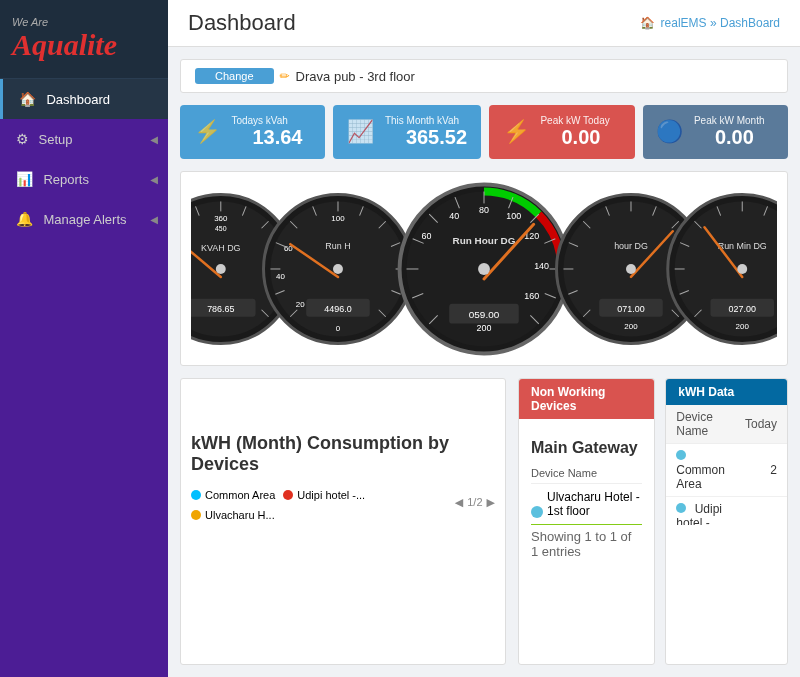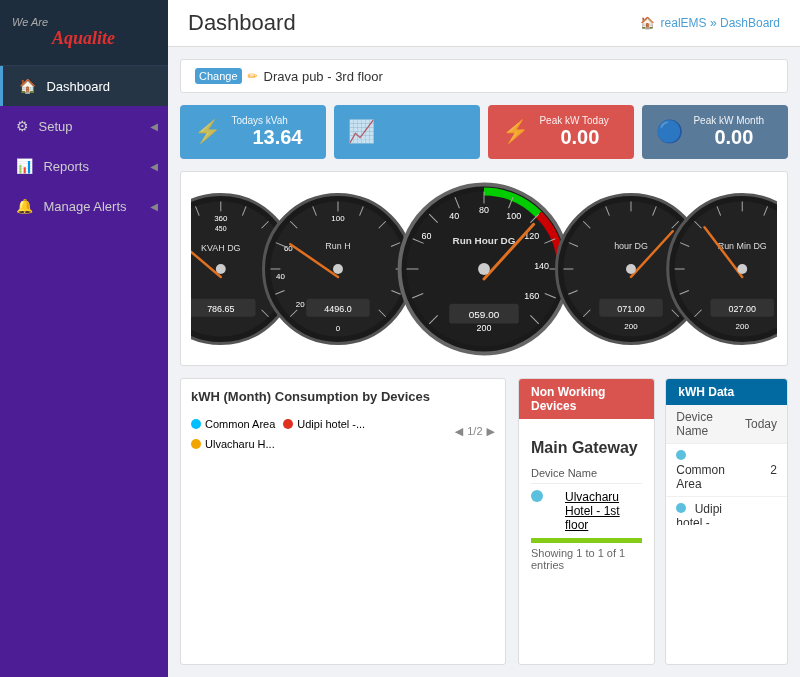--- a/index.html
+++ b/index.html
@@ -13,26 +13,25 @@
       flex-direction: column;
       flex-shrink: 0;
       height: 677px;
     }
     #logo-area {
       background: #1e2d3d;
       padding: 16px 12px;
       border-bottom: 1px solid #2a3d52;
     }
     .logo-aqualite {
-      font-size: 18px;
+      font-size: 30px;
       font-weight: 900;
       font-style: italic;
       color: #e03030;
       font-family: Georgia, serif;
-      margin-left: 40px;
     }
     .logo-we-are {
       font-size: 11px;
       color: #aaa;
       font-style: italic;
     }
     .nav-item {
       display: flex;
       align-items: center;
       padding: 12px 16px;
@@ -92,21 +91,21 @@
       font-size: 13px;
       color: #333;
       display: flex;
       align-items: center;
       gap: 6px;
       flex-shrink: 0;
     }
     .location-bar .change-btn {
       background: #4a9fd5;
       color: #fff;
-      padding: 2px 4px;
+      padding: 2px 20px;
       border-radius: 3px;
       font-size: 11px;
       cursor: pointer;
     }
     .location-bar .pencil { color: #f90; font-size: 12px; }
 
     
     .stat-cards {
       display: flex;
       gap: 8px;
@@ -154,21 +153,21 @@
     
     .pie-panel {
       flex: 1;
       background: #fff;
       border: 1px solid #ddd;
       border-radius: 3px;
       padding: 10px;
       display: flex;
       flex-direction: column;
     }
-    .panel-title { font-size: 13px; font-weight: bold; color: #333; margin-bottom: 8px; }
+    .panel-title { font-size: 18px; font-weight: bold; color: #333; margin-bottom: 8px; margin-top: 44px; }
 
     
     .right-panels {
       width: 270px;
       display: flex;
       flex-direction: row;
       gap: 10px;
     }
     .nwd-panel {
       background: #fff;
@@ -179,23 +178,23 @@
       background: #d9534f;
       color: #fff;
       padding: 6px 12px;
       font-size: 12px;
       font-weight: bold;
       border-radius: 3px 3px 0 0;
     }
     .nwd-body { padding: 20px 12px; }
     .nwd-gateway-title { font-size: 16px; font-weight: bold; color: #333; margin-bottom: 6px; }
     .nwd-col-header { font-size: 11px; color: #555; padding: 4px 0; border-bottom: 1px solid #eee; }
-    .nwd-row { display: flex; align-items: flex-start; gap: 22px; padding: 6px 0; font-size: 12px; text-decoration: underline; }
+    .nwd-row { display: flex; align-items: flex-end; gap: 4px; padding: 6px 0; font-size: 12px; }
     .nwd-dot { width: 12px; height: 12px; background: #5bc0de; border-radius: 50%; flex-shrink: 0; }
-    .nwd-footer { font-size: 11px; color: #666; padding: 4px 0; border-top: 5px solid #84cc16; }
+    .nwd-footer { font-size: 13px; color: #666; padding: 4px 0; border-top: 1px solid #84cc16; }
 
     .kwh-panel {
       background: #fff;
       border: 1px solid #ddd;
       border-radius: 3px;
       flex: 1;
       display: flex;
       flex-direction: column;
     }
     .kwh-header {
@@ -278,20 +277,24 @@
     <div class="stat-cards">
       <div class="stat-card">
         <span class="stat-card-icon">⚡</span>
         <div class="stat-card-info">
           <span class="stat-card-label">Todays kVah</span>
           <span class="stat-card-value">13.64</span>
         </div>
       </div>
       <div class="stat-card">
         <span class="stat-card-icon">📈</span>
+        <div class="stat-card-info">
+          <span class="stat-card-label">This Month kVah</span>
+          <span class="stat-card-value">365.52</span>
+        </div>
       </div>
       <div class="stat-card red">
         <span class="stat-card-icon">⚡</span>
         <div class="stat-card-info">
           <span class="stat-card-label">Peak kW Today</span>
           <span class="stat-card-value">0.00</span>
         </div>
       </div>
       <div class="stat-card grey">
         <span class="stat-card-icon">🔵</span>

